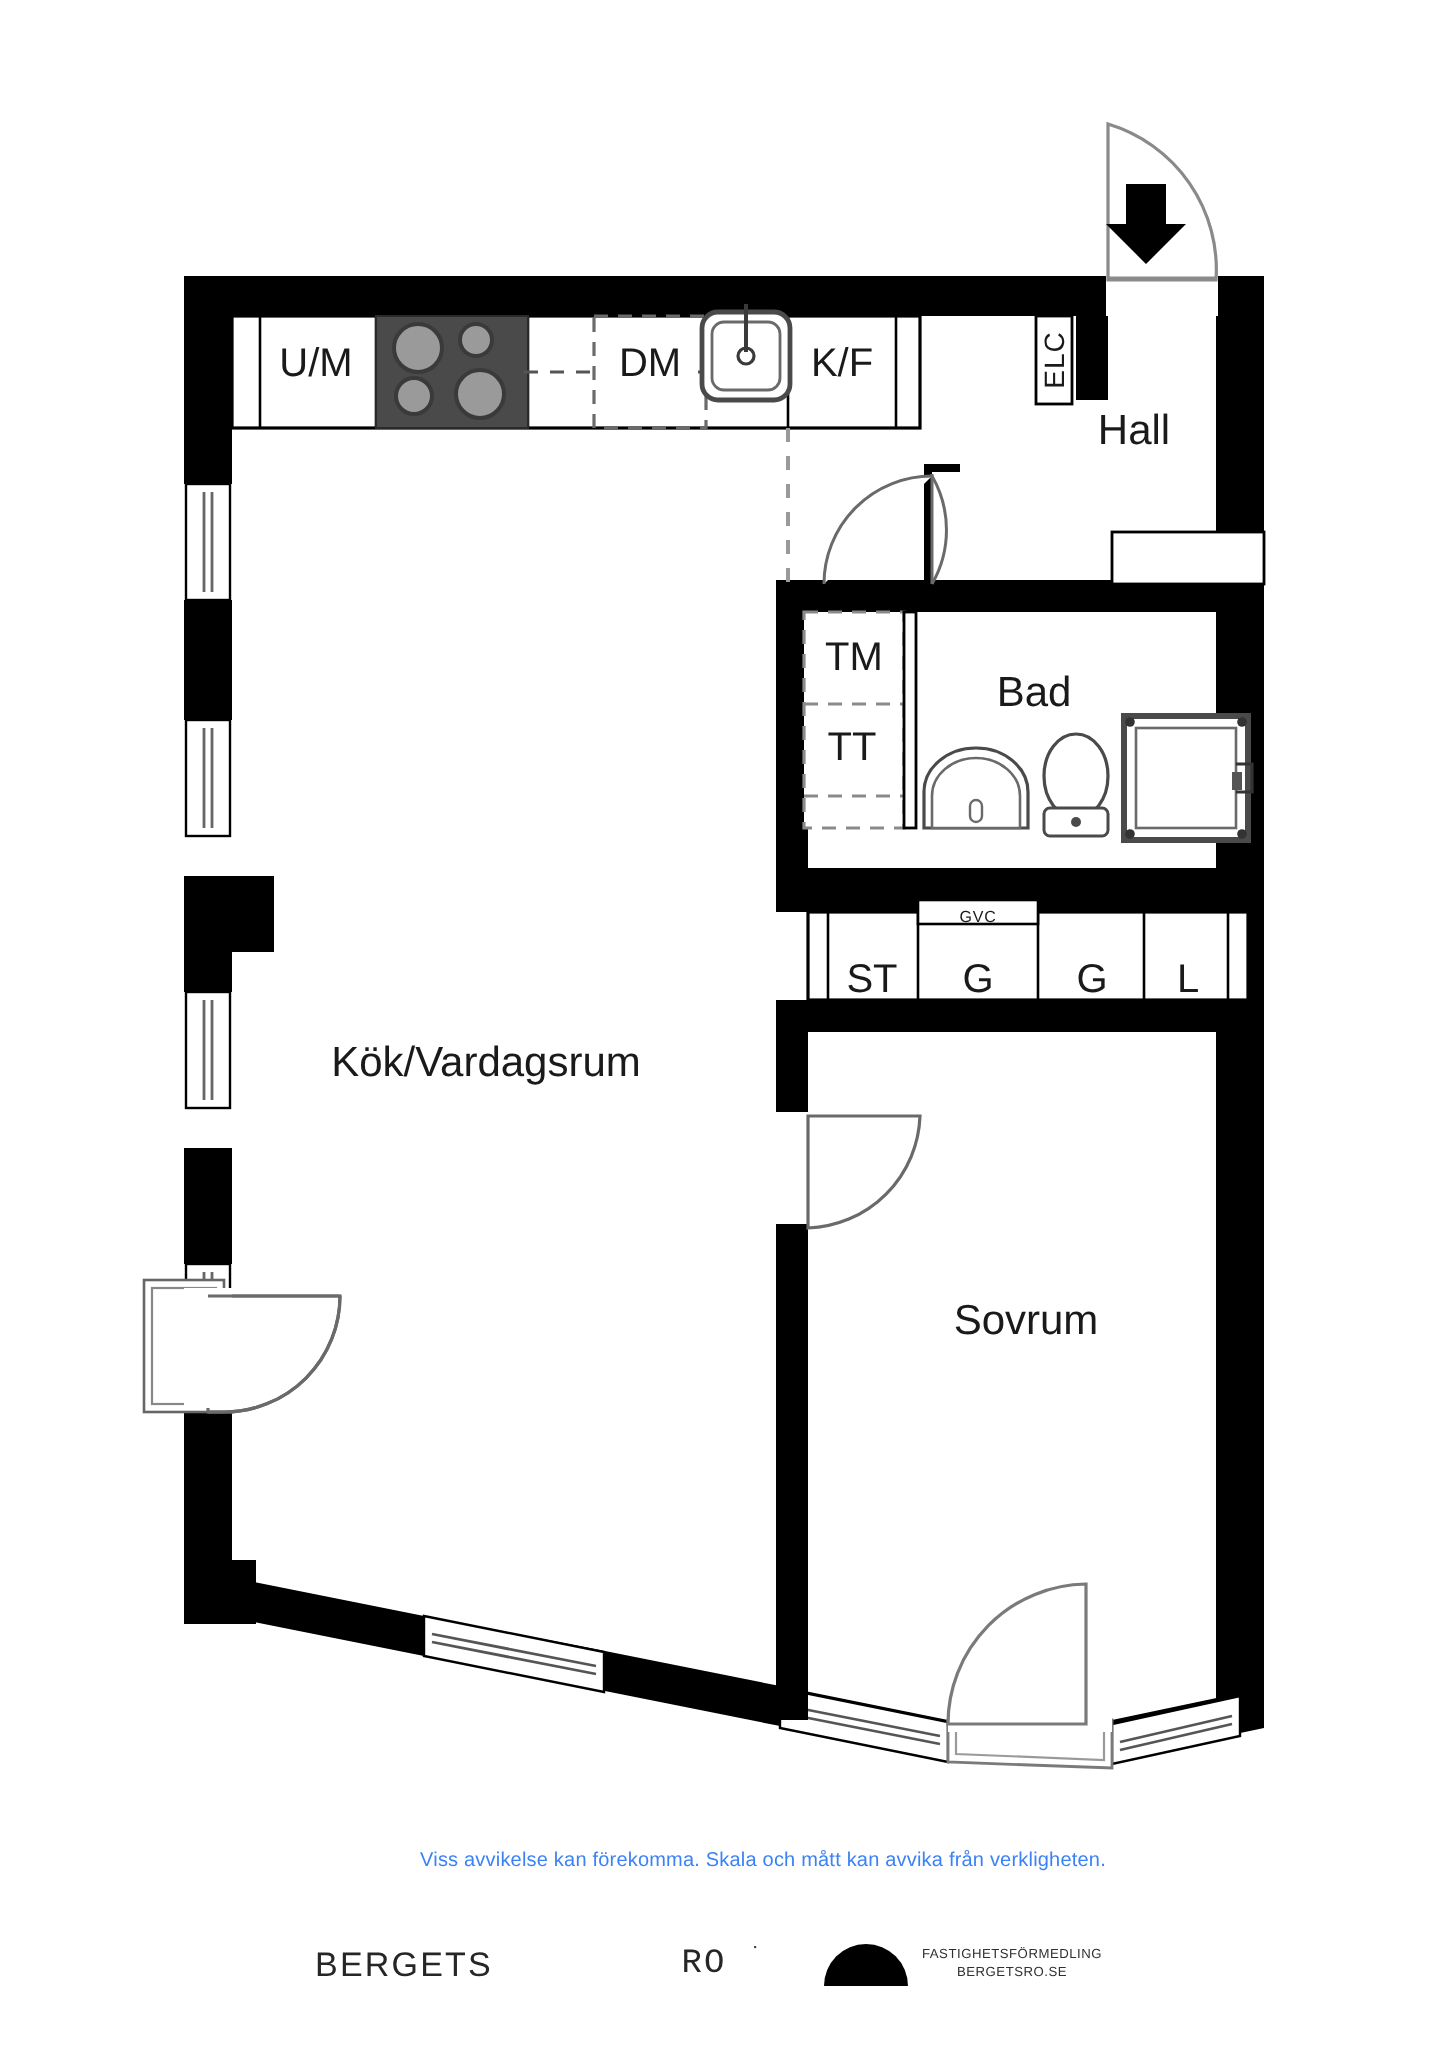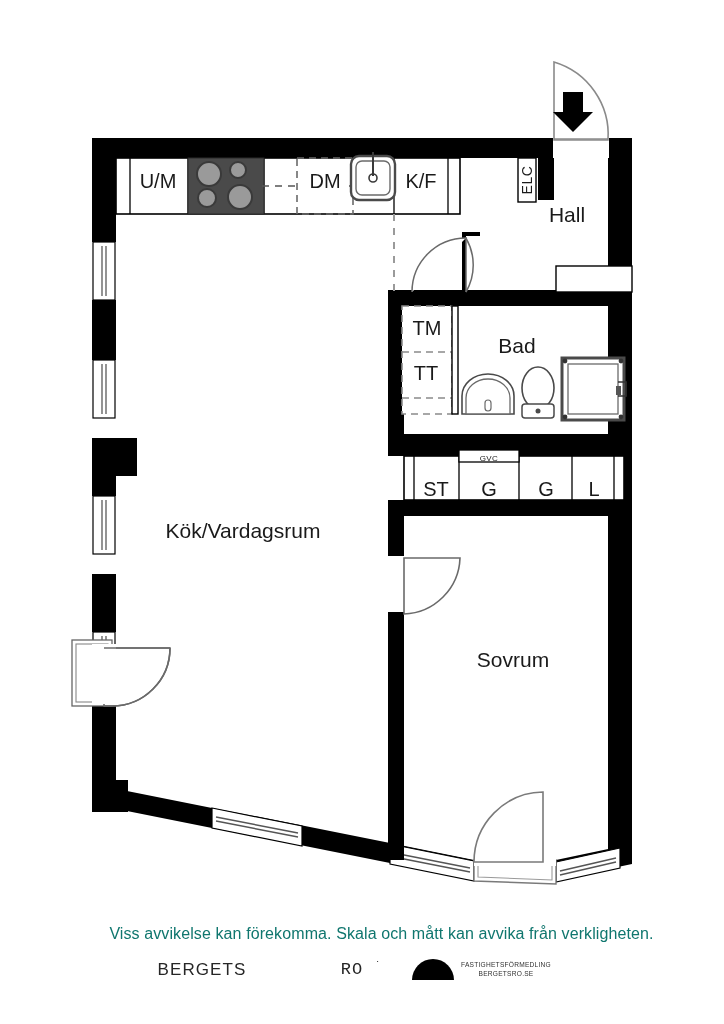--- a/index.html
+++ b/index.html
@@ -52,27 +52,27 @@
   }
   .footer {
     position: absolute;
     left: 0;
     top: 925px;
     width: 724px;
     text-align: center;
   }
   .disclaimer {
     font-family: "Liberation Sans", sans-serif;
-    font-size: 16px;
-    color: #0f766e;
+    font-size: 10px;
+    color: #3b82f6;
     letter-spacing: 0.1px;
     padding-left: 39px;
   }
   .brandrow {
-    margin-top: 16px;
+    margin-top: 36px;
     display: flex;
     align-items: center;
     justify-content: center;
     gap: 0px;
   }
   .brand-bergets {
     font-family: "Liberation Sans", sans-serif;
     font-size: 17px;
     color: #262626;
     letter-spacing: 1.1px;

